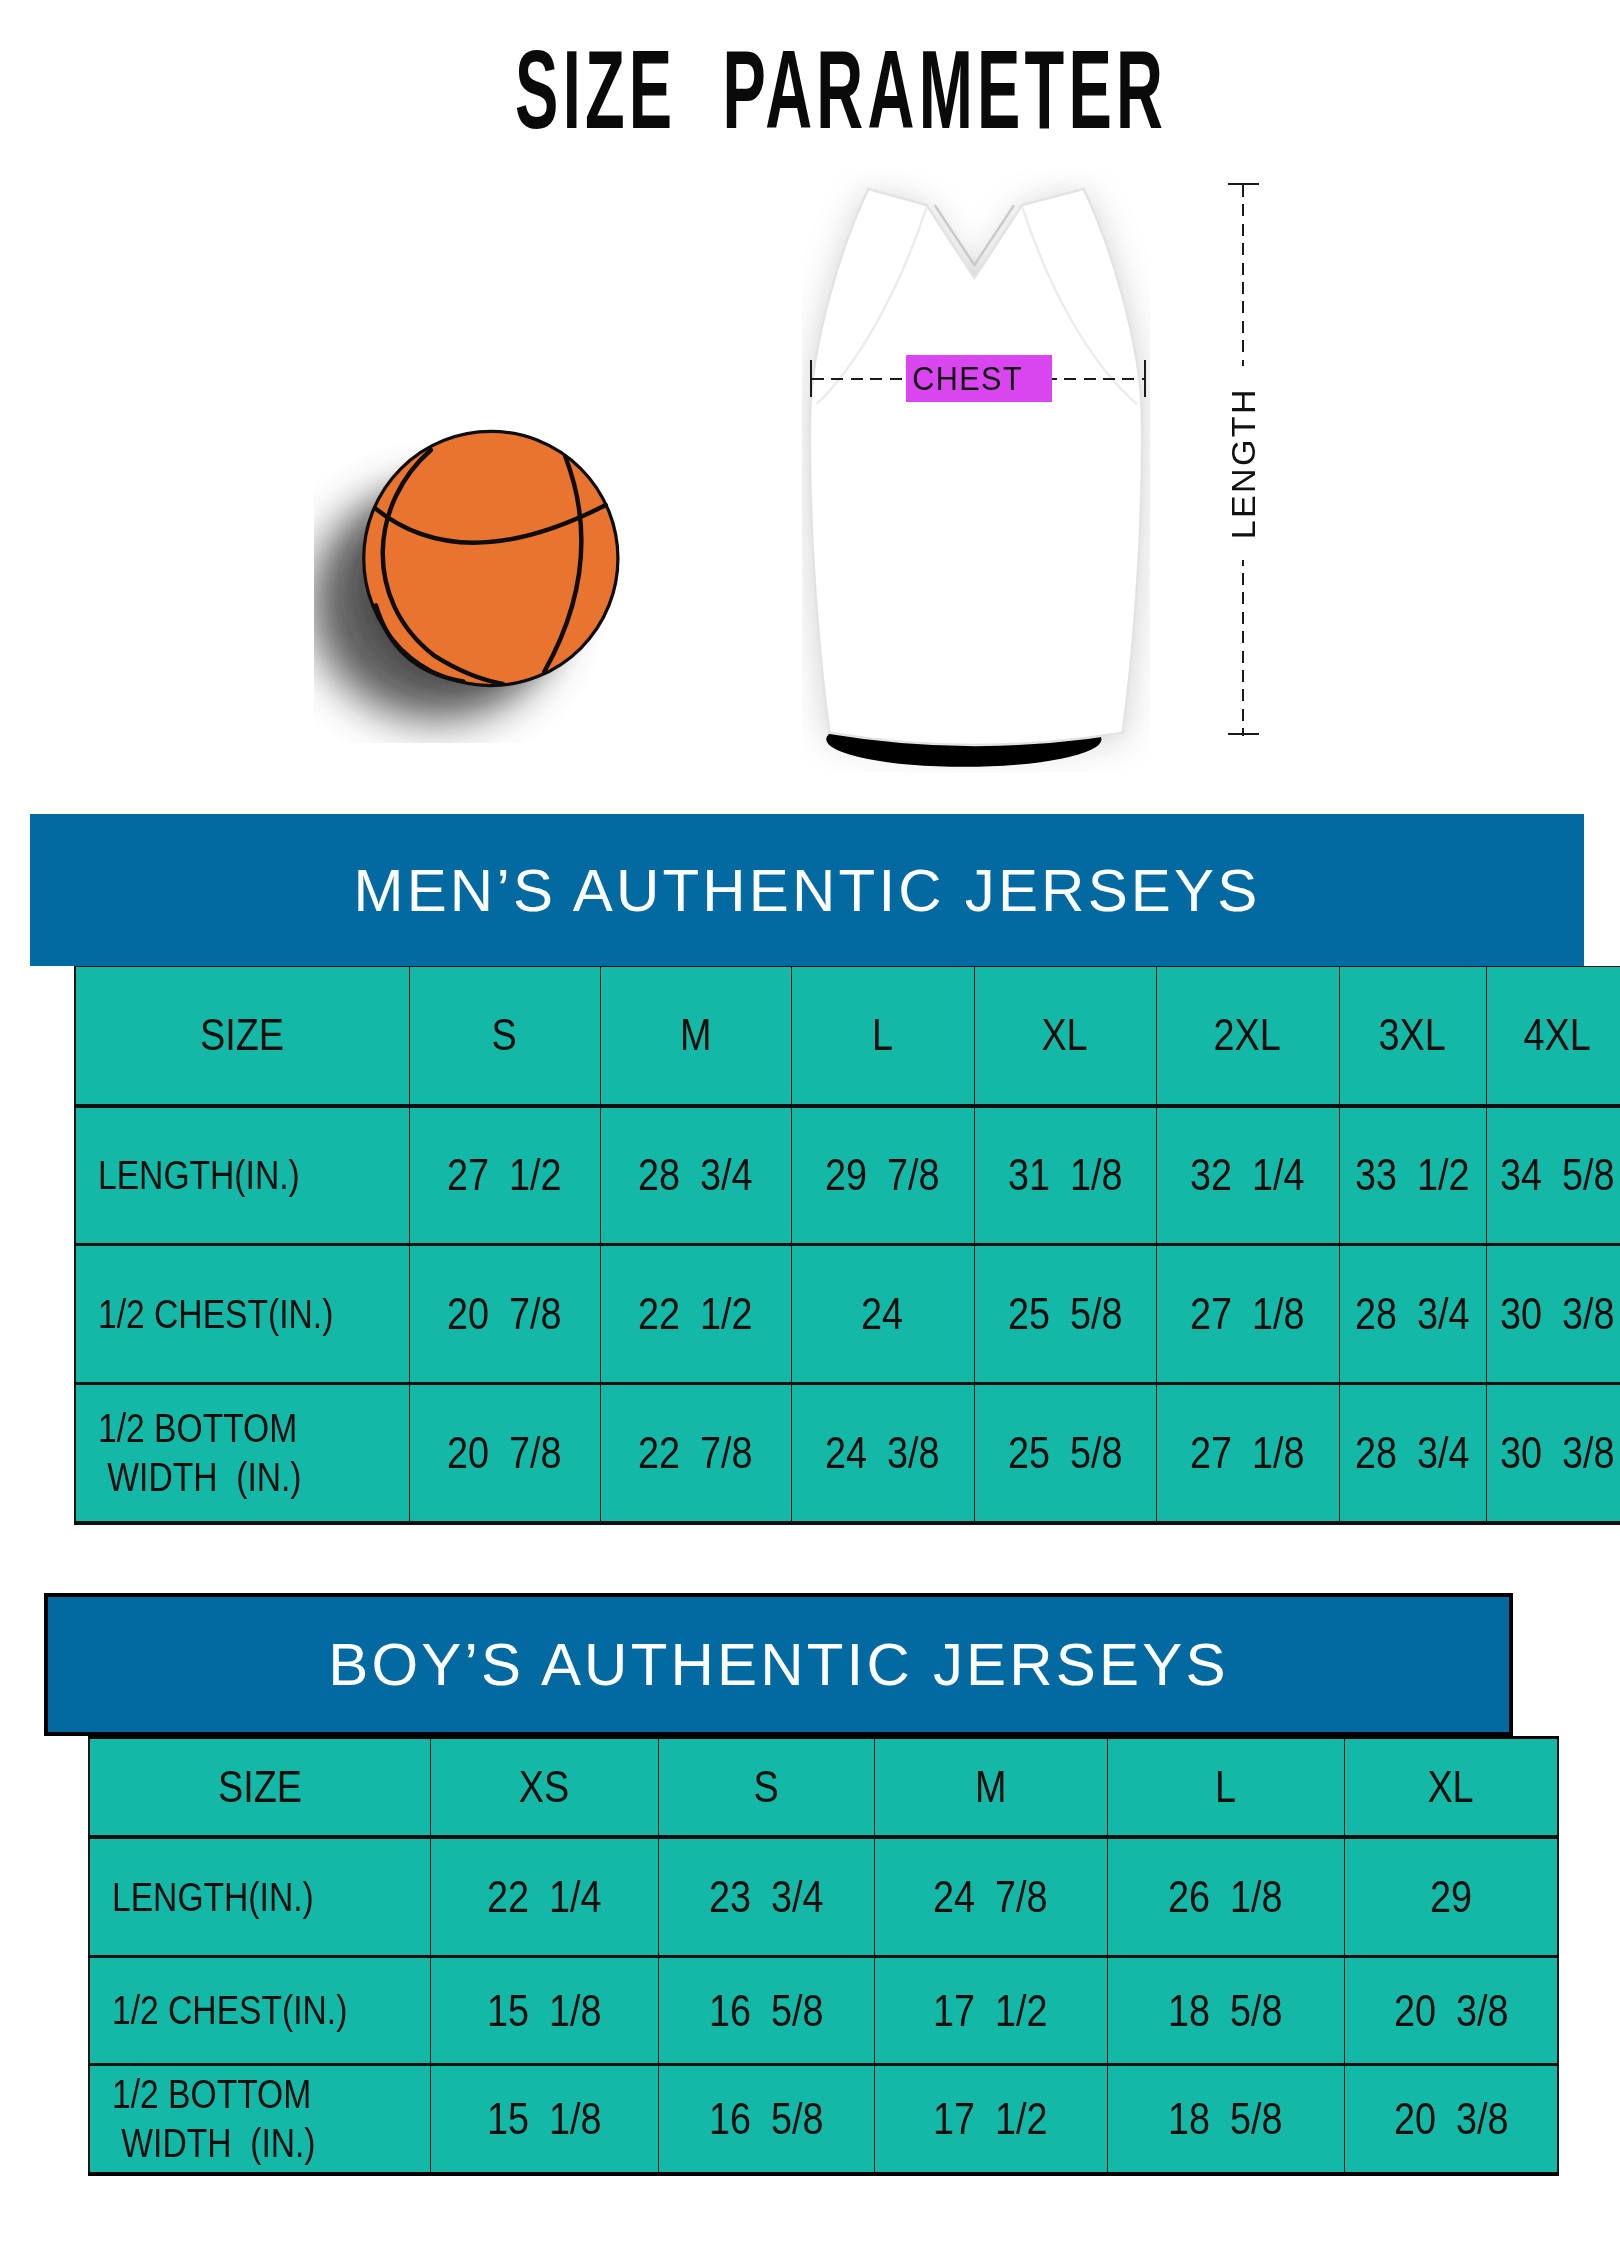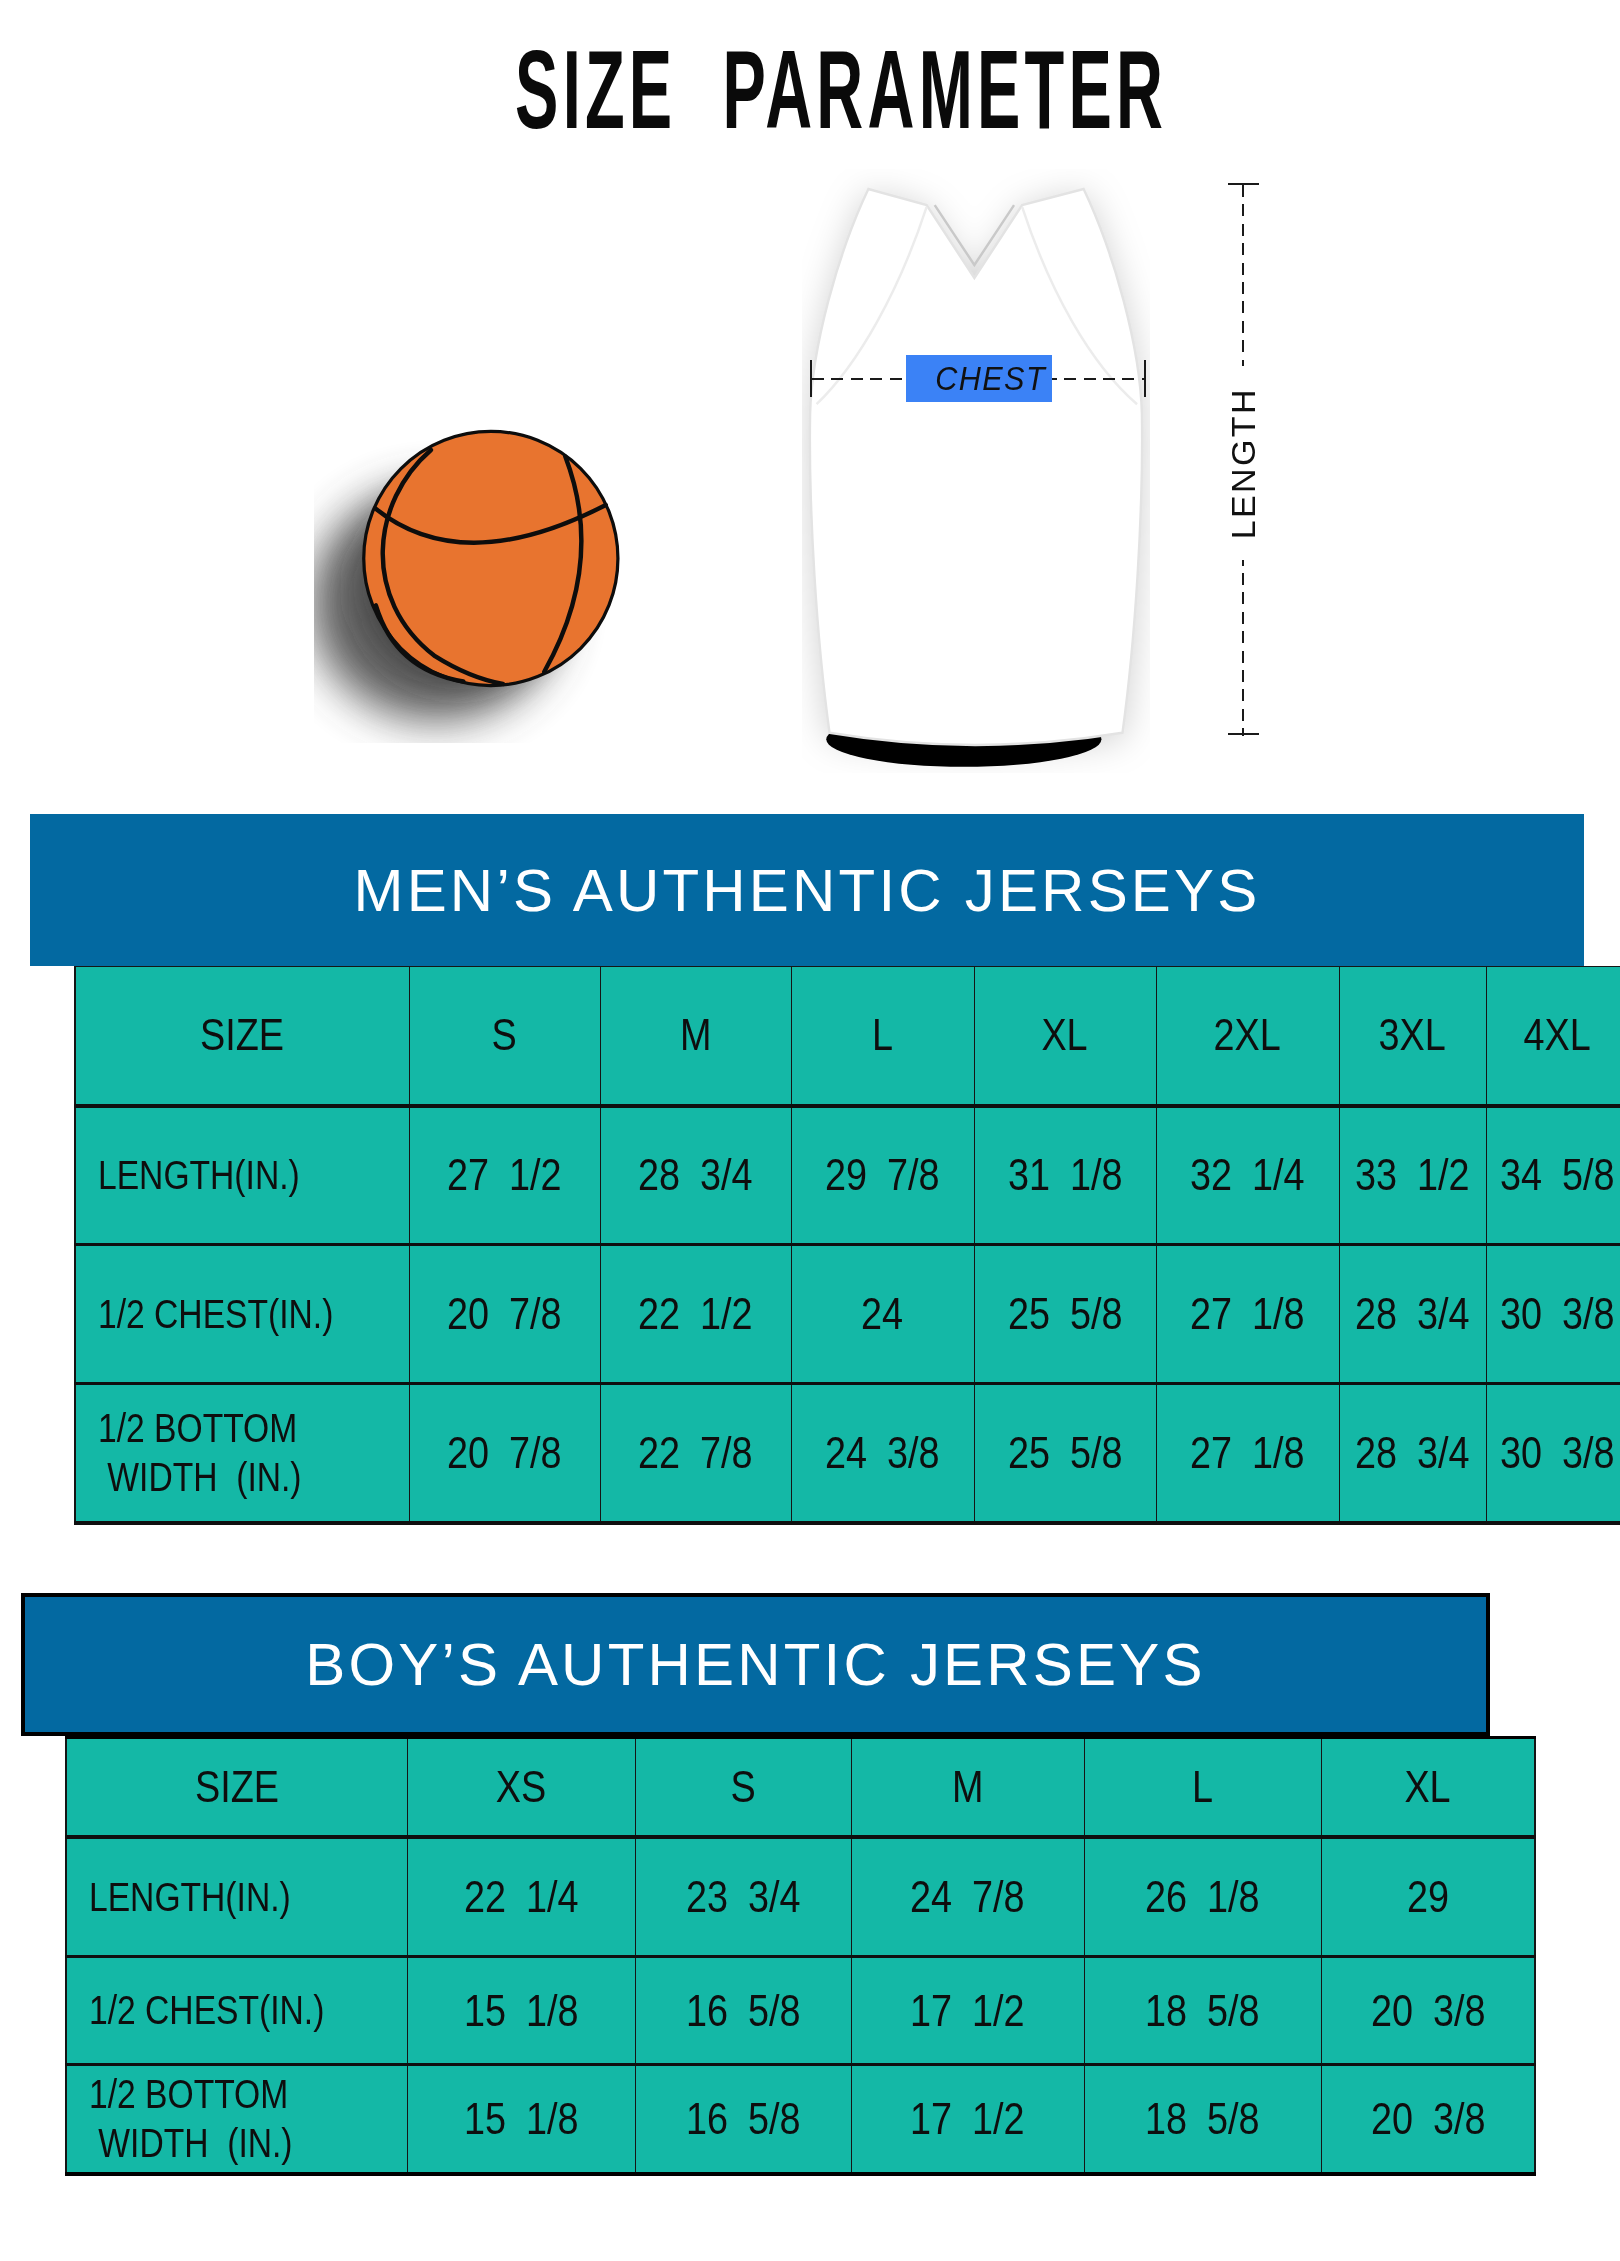--- a/index.html
+++ b/index.html
@@ -19,38 +19,38 @@
 
   
   .ball-svg    { position:absolute; left:314px; top:403px; width:365px; height:340px; }
   .jersey-svg  { position:absolute; left:802px; top:169px; width:348px; height:604px; }
 
   .chest-line  { position:absolute; left:812px; top:378px; width:334px; height:2.4px;
                  background:repeating-linear-gradient(90deg,#1a1a1a 0 12px, transparent 12px 19.4px); }
   .tick-v      { position:absolute; width:2.4px; height:37px; background:#1a1a1a; }
   .tick-chest-left  { left:810px; top:360px; }
   .tick-chest-right { left:1144px; top:360px; }
-  .chest-label { position:absolute; left:906px; top:355px; width:146px; height:47px; background:#3b82f6;
-                 display:flex; align-items:center; justify-content:flex-end;font-style:italic; }
+  .chest-label { position:absolute; left:906px; top:355px; width:146px; height:47px; background:#d946ef;
+                 display:flex; align-items:center; justify-content:flex-start; }
   .chest-label span { font-size:34px; letter-spacing:1.6px; display:inline-block; transform:scaleX(0.9); color:#111; }
 
   .length-line { position:absolute; left:1242px; top:185px; width:2.4px; height:551px;
                  background:repeating-linear-gradient(180deg,#1a1a1a 0 12px, transparent 12px 19.4px); }
   .tick-h      { position:absolute; width:31px; height:2.4px; background:#1a1a1a; }
   .tick-len-top    { left:1228px; top:183px; }
   .tick-len-bottom { left:1228px; top:733px; }
   .length-label { position:absolute; left:1215px; top:366px; width:57px; height:194px; background:#ffffff;
                   display:flex; align-items:center; justify-content:center; }
   .length-label span { writing-mode:vertical-rl; transform:rotate(180deg); font-size:34px;
                        letter-spacing:2.4px; color:#111; }
 
   
   .panel { position:absolute; }
   .panel-mens { left:30px; top:814px; width:1554px; }
-  .panel-boys { left:21px; top:1593px; width:1469px; }
+  .panel-boys { left:44px; top:1593px; width:1469px; }
 
   .band { display:flex; align-items:center; justify-content:center; background:#0369a1; }
   .band-mens { height:152px; }
   .band-boys { height:143px; border:4px solid #000; }
   .band-text { color:#ffffff; font-size:60px; letter-spacing:3.2px; white-space:nowrap; }
 
   table.size-table { border-collapse:collapse; table-layout:fixed; width:100%; background:#14b8a6;margin-left:44px; }
   .size-table td { border:1.6px solid #151515; text-align:center; vertical-align:middle;
                    font-size:45px; color:#0e0e0e; padding:0; overflow:hidden; }
   .size-table { border-left:2.4px solid #151515; border-right:2.4px solid #151515; }

